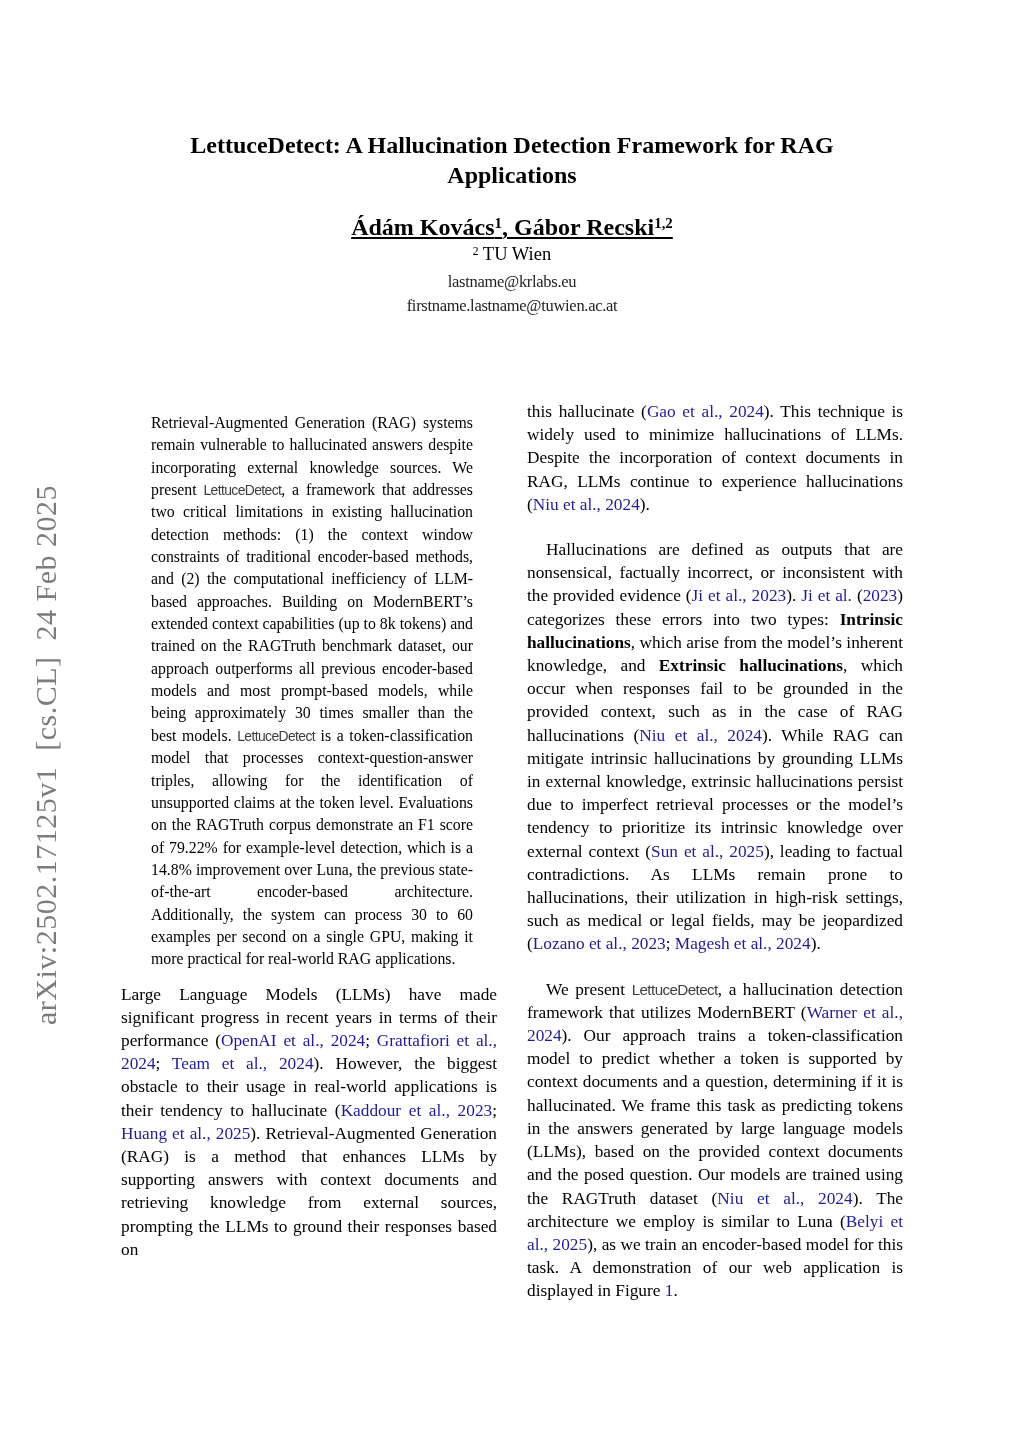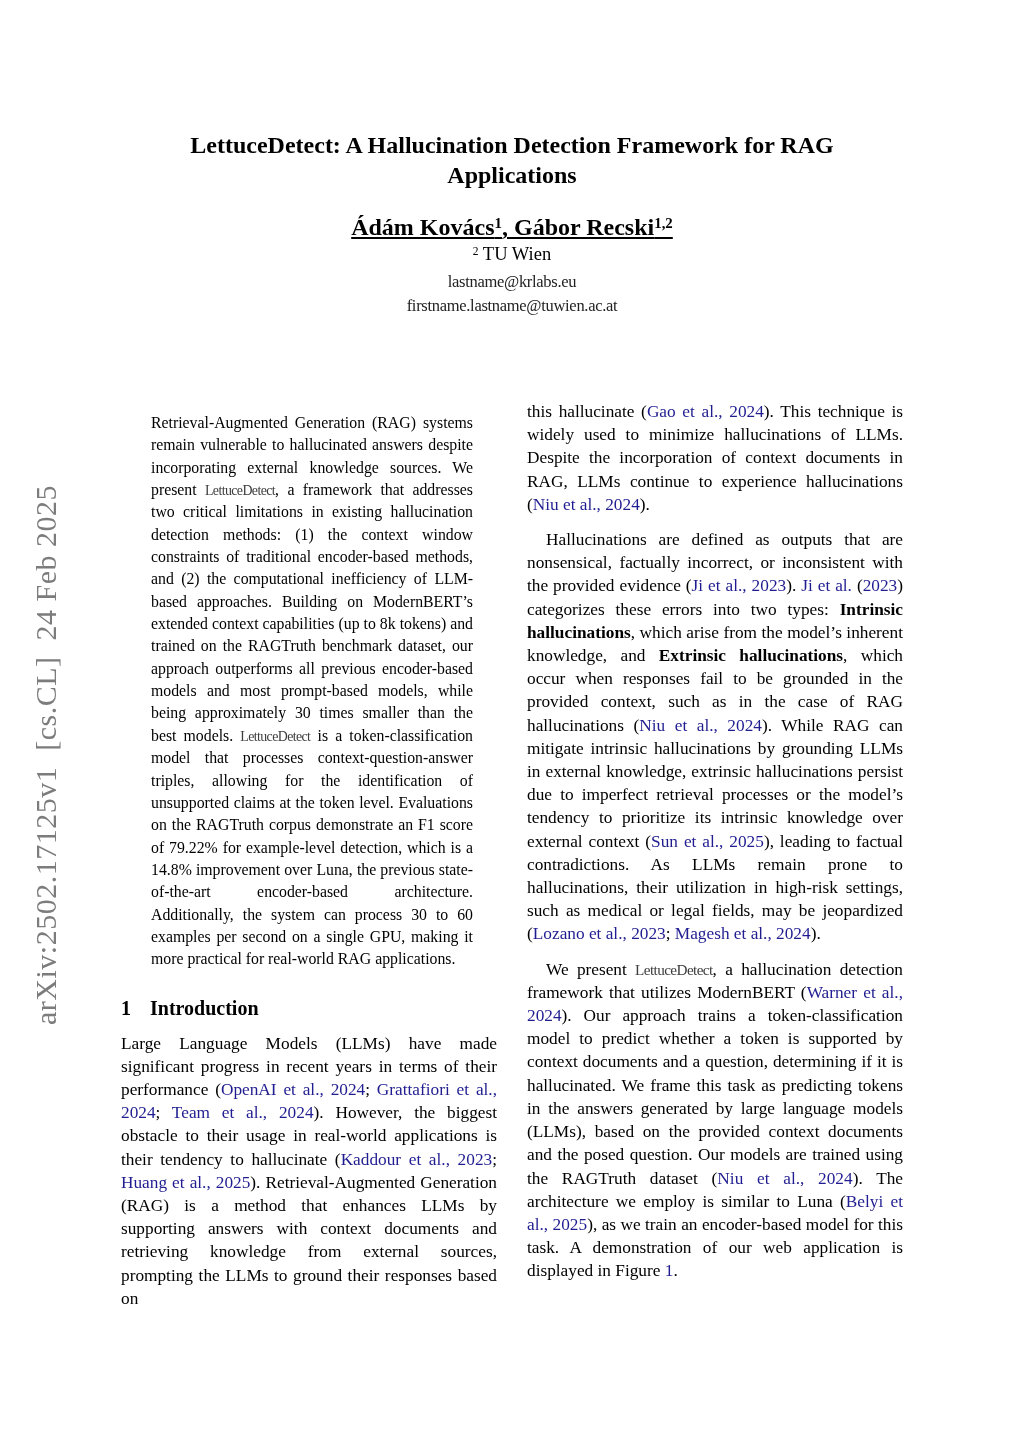--- a/index.html
+++ b/index.html
@@ -54,28 +54,28 @@
     text-align: justify;
   }
   .sec-head { margin: 26px 0 0 0; font-size: 20px; font-weight: bold; }
   .sec-num { display: inline-block; margin-right: 19px; }
   .body-par {
     margin: 12px 0 0 0;
     font-size: 17.3px; line-height: 23.2px;
     text-align: justify;
   }
   .col-right .body-par.cont { margin-top: 2px; }
-  .body-par.ind { margin-top: 12px; text-indent: 19px; }
+  .body-par.ind { margin-top: 22px; text-indent: 19px; }
 
   
   .seg-p { color: #000000; }
   .seg-b { font-weight: bold; }
   .seg-l { color: #201d90; }
   .seg-m {
-    font-family: Liberation Serif, serif;
+    font-family: Liberation Sans, sans-serif;
     color: #3d3d3d; font-size: 0.88em; letter-spacing: -0.6px; line-height: 1;
   }
   .seg-sup, .seg-bsup {
     font-size: 0.62em; position: relative; top: -0.45em; line-height: 0;
   }
   .seg-bsup { font-weight: bold; }
 </style>
 </head>
 <body>
 
@@ -87,23 +87,20 @@
     <h1 class="title">LettuceDetect: A Hallucination Detection Framework for RAG Applications</h1>
     <div class="authors"><span class="seg-b">Ádám Kovács</span><span class="seg-bsup">1</span><span class="seg-b">, Gábor Recski</span><span class="seg-bsup">1,2</span></div>
     <div class="affil"><span class="seg-sup">2</span><span class="seg-p"> TU Wien</span></div>
     <div class="email email-first">lastname@krlabs.eu</div>
     <div class="email">firstname.lastname@tuwien.ac.at</div>
   </div>
 
   <section class="col col-left">
     <p class="abstract-body"><span class="seg-p">Retrieval-Augmented Generation (RAG) systems remain vulnerable to hallucinated answers despite incorporating external knowledge sources. We present </span><span class="seg-m">LettuceDetect</span><span class="seg-p">, a framework that addresses two critical limitations in existing hallucination detection methods: (1) the context window constraints of traditional encoder-based methods, and (2) the computational inefficiency of LLM-based approaches. Building on ModernBERT’s extended context capabilities (up to 8k tokens) and trained on the RAGTruth benchmark dataset, our approach outperforms all previous encoder-based models and most prompt-based models, while being approximately 30 times smaller than the best models. </span><span class="seg-m">LettuceDetect</span><span class="seg-p"> is a token-classification model that processes context-question-answer triples, allowing for the identification of unsupported claims at the token level. Evaluations on the RAGTruth corpus demonstrate an F1 score of 79.22% for example-level detection, which is a 14.8% improvement over Luna, the previous state-of-the-art encoder-based architecture. Additionally, the system can process 30 to 60 examples per second on a single GPU, making it more practical for real-world RAG applications.</span></p>
 
-    <h3 class="sec-head">
-      <span class="sec-num">1</span><span class="sec-title">Introduction</span>
-    </h3>
     <p class="body-par"><span class="seg-p">Large Language Models (LLMs) have made significant progress in recent years in terms of their performance (</span><span class="seg-l">OpenAI et al., 2024</span><span class="seg-p">; </span><span class="seg-l">Grattafiori et al., 2024</span><span class="seg-p">; </span><span class="seg-l">Team et al., 2024</span><span class="seg-p">). However, the biggest obstacle to their usage in real-world applications is their tendency to hallucinate (</span><span class="seg-l">Kaddour et al., 2023</span><span class="seg-p">; </span><span class="seg-l">Huang et al., 2025</span><span class="seg-p">). Retrieval-Augmented Generation (RAG) is a method that enhances LLMs by supporting answers with context documents and retrieving knowledge from external sources, prompting the LLMs to ground their responses based on</span></p>
   </section>
 
   <section class="col col-right">
     <p class="body-par cont"><span class="seg-p">this hallucinate (</span><span class="seg-l">Gao et al., 2024</span><span class="seg-p">). This technique is widely used to minimize hallucinations of LLMs. Despite the incorporation of context documents in RAG, LLMs continue to experience hallucinations (</span><span class="seg-l">Niu et al., 2024</span><span class="seg-p">).</span></p>
     <p class="body-par ind"><span class="seg-p">Hallucinations are defined as outputs that are nonsensical, factually incorrect, or inconsistent with the provided evidence (</span><span class="seg-l">Ji et al., 2023</span><span class="seg-p">). </span><span class="seg-l">Ji et al.</span><span class="seg-p"> (</span><span class="seg-l">2023</span><span class="seg-p">) categorizes these errors into two types: </span><span class="seg-b">Intrinsic hallucinations</span><span class="seg-p">, which arise from the model’s inherent knowledge, and </span><span class="seg-b">Extrinsic hallucinations</span><span class="seg-p">, which occur when responses fail to be grounded in the provided context, such as in the case of RAG hallucinations (</span><span class="seg-l">Niu et al., 2024</span><span class="seg-p">). While RAG can mitigate intrinsic hallucinations by grounding LLMs in external knowledge, extrinsic hallucinations persist due to imperfect retrieval processes or the model’s tendency to prioritize its intrinsic knowledge over external context (</span><span class="seg-l">Sun et al., 2025</span><span class="seg-p">), leading to factual contradictions. As LLMs remain prone to hallucinations, their utilization in high-risk settings, such as medical or legal fields, may be jeopardized (</span><span class="seg-l">Lozano et al., 2023</span><span class="seg-p">; </span><span class="seg-l">Magesh et al., 2024</span><span class="seg-p">).</span></p>
     <p class="body-par ind"><span class="seg-p">We present </span><span class="seg-m">LettuceDetect</span><span class="seg-p">, a hallucination detection framework that utilizes ModernBERT (</span><span class="seg-l">Warner et al., 2024</span><span class="seg-p">). Our approach trains a token-classification model to predict whether a token is supported by context documents and a question, determining if it is hallucinated. We frame this task as predicting tokens in the answers generated by large language models (LLMs), based on the provided context documents and the posed question. Our models are trained using the RAGTruth dataset (</span><span class="seg-l">Niu et al., 2024</span><span class="seg-p">). The architecture we employ is similar to Luna (</span><span class="seg-l">Belyi et al., 2025</span><span class="seg-p">), as we train an encoder-based model for this task. A demonstration of our web application is displayed in Figure </span><span class="seg-l">1</span><span class="seg-p">.</span></p>
   </section>
 
 </div>

